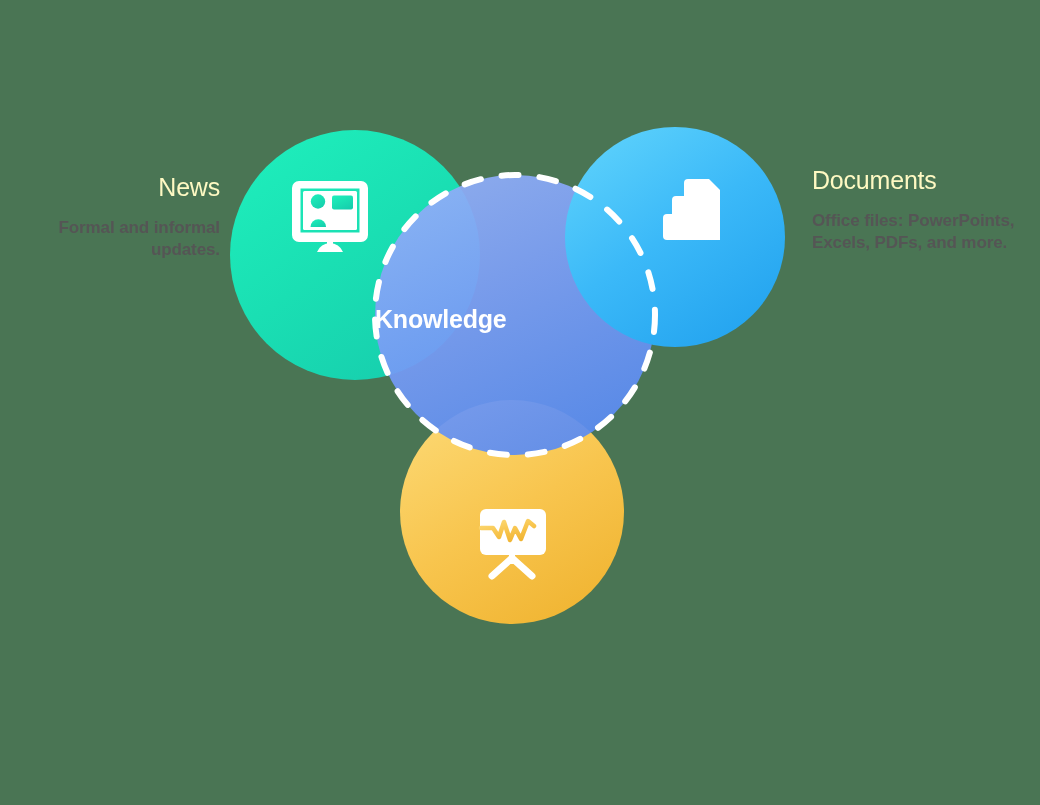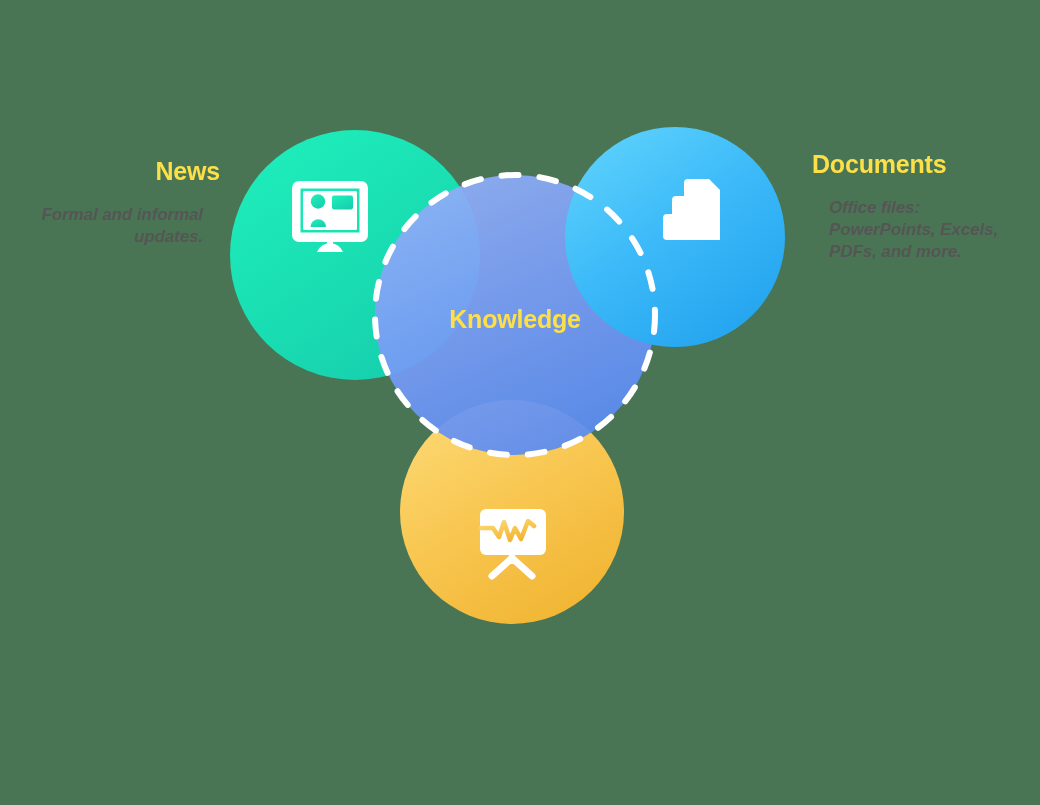--- a/index.html
+++ b/index.html
@@ -28,32 +28,31 @@
   }
 
   
   .label-block {
     position: absolute;
     color: #4a4a4a;
     line-height: 1.28;
   }
   .label-title {
     font-size: 25px;
-    font-weight: bold;
-    color: #fde047;
-    margin: 0 0 14px 0;
+    font-weight: normal;
+    color: #fef9c3;
+    margin: 16px 0 14px 0;
     letter-spacing: -0.2px;
   }
   .label-desc {
     font-size: 17px;
     font-weight: bold;
     color: #555555;
-    margin: 17px;
+    margin: 0;
     letter-spacing: -0.1px;
-    font-style: italic;
   }
 
   #label-news {
     left: 20px;
     top: 155px;
     width: 200px;
     text-align: right;
   }
   #label-documents {
     left: 812px;
@@ -67,22 +66,21 @@
     width: 260px;
     text-align: center;
   }
   #label-pages .label-title { margin-bottom: 16px; }
 
   .center-label {
     position: absolute;
     left: 375px;
     top: 305px;
     width: 280px;
-    text-align: center;
-    color: #fde047;
+    color: #ffffff;
     font-size: 25px;
     font-weight: bold;
     letter-spacing: -0.2px;
   }
 </style>
 </head>
 <body>
 
 <div id="stage">
 

